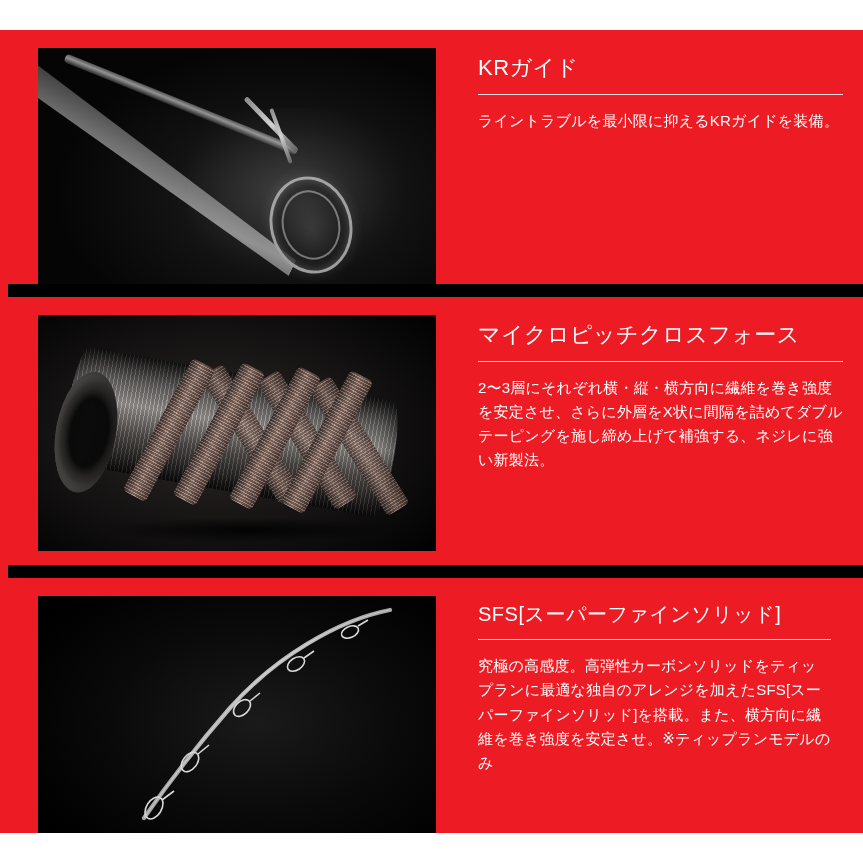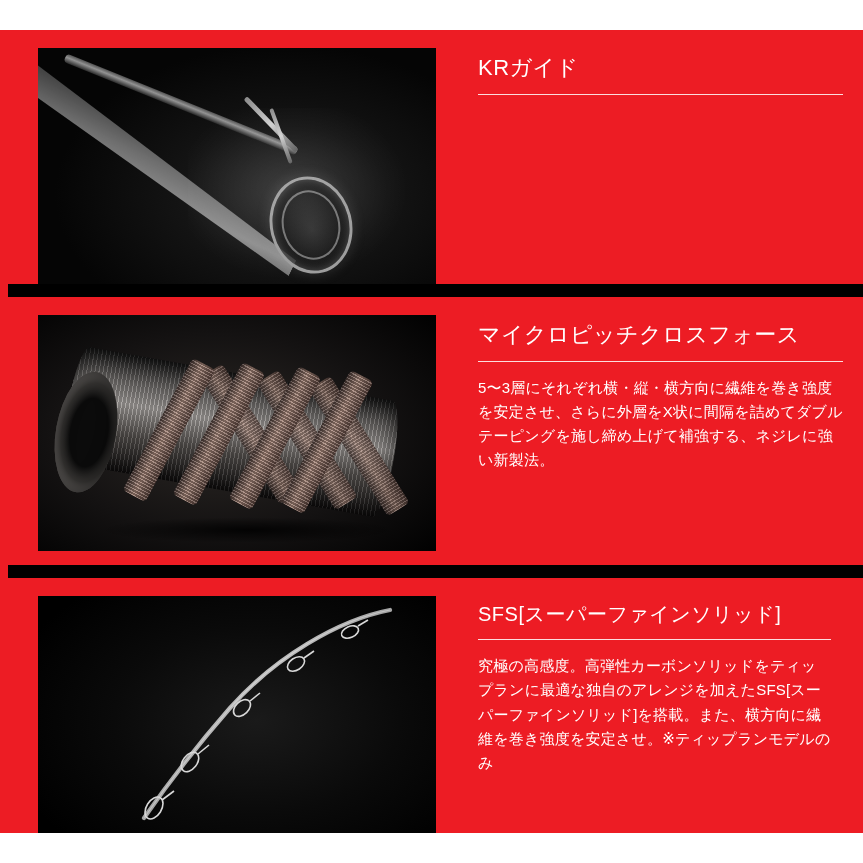--- a/index.html
+++ b/index.html
@@ -276,20 +276,21 @@
         <div class="fig1-rod"></div>
         <div class="fig1-rod2"></div>
         <div class="fig1-leg-a"></div>
         <div class="fig1-leg-b"></div>
         <div class="fig1-ring"></div>
         <div class="fig1-glow"></div>
       </div>
       <div class="body">
         <h2 class="title">KRガイド</h2>
         <div class="rule"></div>
+        <p class="desc">ライントラブルを最小限に抑えるKRガイドを装備。</p>
       </div>
     </div>
 
     <div class="sep"></div>
 
     <div class="section s2">
       <div class="figure">
         <div class="fig2-bg"></div>
         <div class="fig2-tube"></div>
         <div class="band b5"></div>
@@ -298,21 +299,21 @@
         <div class="band b1"></div>
         <div class="band b2"></div>
         <div class="band b3"></div>
         <div class="band b4"></div>
         <div class="fig2-mouth"></div>
         <div class="fig2-shadow"></div>
       </div>
       <div class="body">
         <h2 class="title">マイクロピッチクロスフォース</h2>
         <div class="rule"></div>
-        <p class="desc">5〜3層にそれぞれ横・縦・横方向に繊維を巻き強度を安定させ、さらに外層をX状に間隔を詰めてダブルテーピングを施し締め上げて補強する、ネジレに強い新製法。</p>
+        <p class="desc">2〜3層にそれぞれ横・縦・横方向に繊維を巻き強度を安定させ、さらに外層をX状に間隔を詰めてダブルテーピングを施し締め上げて補強する、ネジレに強い新製法。</p>
       </div>
     </div>
 
     <div class="sep"></div>
 
     <div class="section s3">
       <div class="figure tall fig3">
         <div class="fig3-bg"></div>
         <svg viewBox="0 0 398 250" width="398" height="250">
           <defs>

